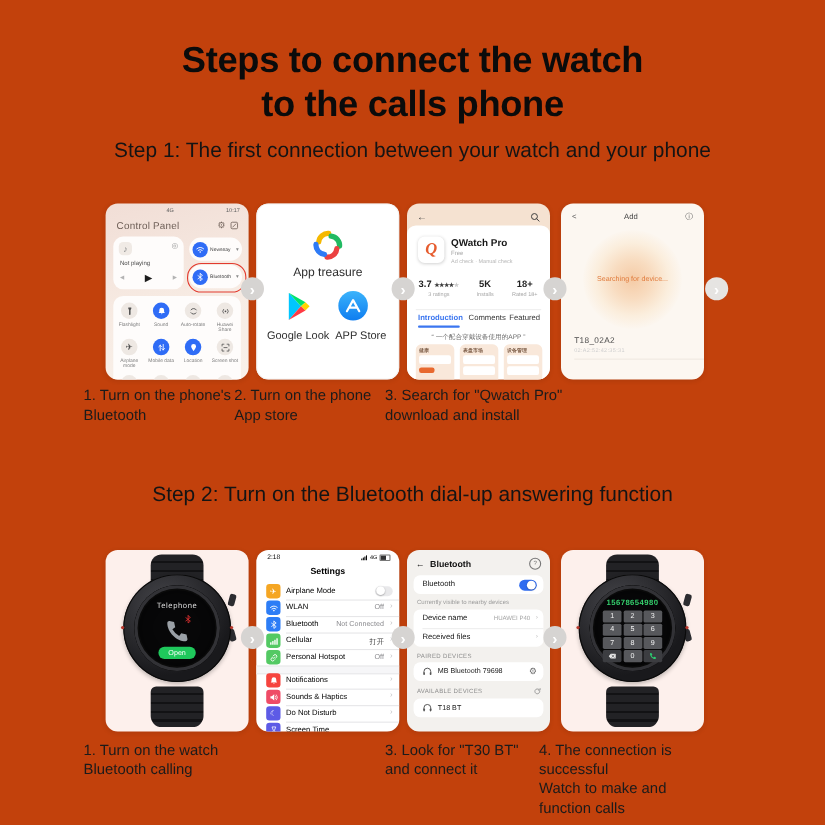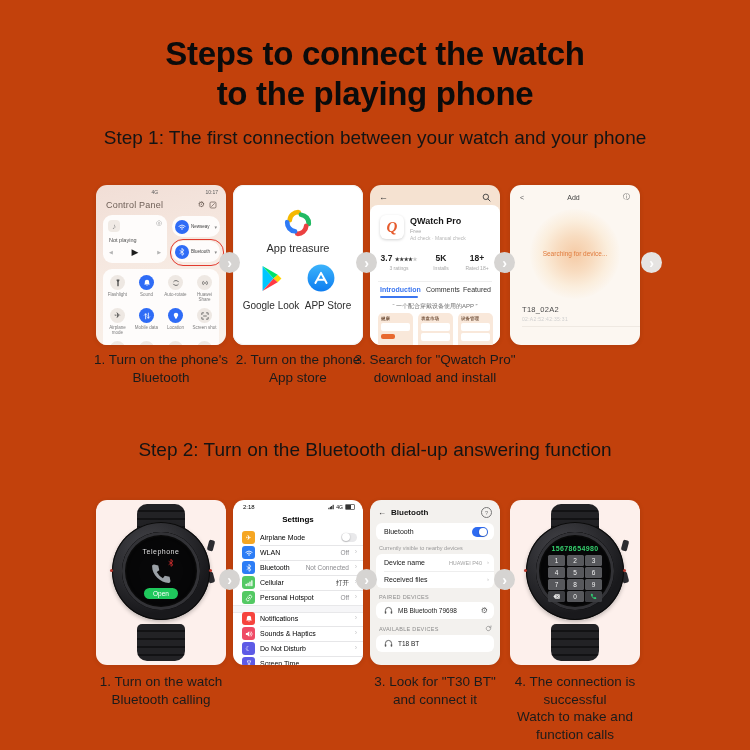--- a/index.html
+++ b/index.html
@@ -4,21 +4,21 @@
 <style>
   html,body{margin:0;padding:0;background:#fff}
   .stage{position:relative;width:750px;height:750px;background:#c2410c;font-family:"Liberation Sans",sans-serif;overflow:hidden}
   .a{position:absolute}
   .tc{text-align:center}
   .title{position:absolute;top:34px;left:0;width:100%;text-align:center;font-size:33px;line-height:40px;font-weight:bold;color:#0b0b0b;letter-spacing:-.3px}
   .step-h{position:absolute;left:0;width:100%;text-align:center;font-size:19px;color:#141414;font-weight:500}
   .card{position:absolute;border-radius:11px;overflow:hidden;box-shadow:0 1px 5px rgba(0,0,0,.10)}
   .chev{position:absolute;width:21px;height:21px;border-radius:50%;background:#d6d4d2;color:#fff;font-size:14px;font-weight:bold;display:flex;align-items:center;justify-content:center;line-height:1}
   .chev.light{background:#e6e4e2}
-  .cap{position:absolute;width:170px;text-align:center;font-size:13.5px;line-height:17.5px;color:#1b1b1b}
+  .cap{position:absolute;width:170px;text-align:left;font-size:13.5px;line-height:17.5px;color:#1b1b1b}
   .ic{display:block}
   svg{overflow:visible}
 
   
   #cp{background:linear-gradient(165deg,#f1ded6 0%,#f7ebe3 55%,#f9f1ea 100%)}
   .cp-status{position:absolute;top:4px;left:8px;right:8px;display:flex;justify-content:space-between;font-size:5px;color:#5a5a5a}
   .cp-title{position:absolute;top:15px;left:10px;font-size:9px;font-weight:400;color:#6f6058;letter-spacing:.2px}
   .cp-hicons{position:absolute;top:15px;right:9px;display:flex;gap:4px;color:#6f6058;font-size:8px;align-items:center}
   .cp-media{position:absolute;left:7px;top:30px;width:64px;height:48px;background:#fefcfb;border-radius:9px}
   .cp-note{position:absolute;left:5px;top:5px;width:12px;height:12px;border-radius:4px;background:#f0eae5;color:#8e8e8e;font-size:8px;display:flex;align-items:center;justify-content:center}
@@ -209,21 +209,21 @@
         <rect x="1.8" y="1.8" width="10.4" height="10.4" rx="2" fill="none" stroke="currentColor" stroke-width="1.3"></rect>
         <path d="M4.5 9.5l5-5" stroke="currentColor" stroke-width="1.3" stroke-linecap="round"></path>
       </symbol>
   </defs>
 </svg>
 
 <div class="stage">
 
   <div class="title">
     <div>Steps to connect the watch</div>
-    <div>to the playing phone</div>
+    <div>to the calls phone</div>
   </div>
   <div class="step-h" style="top:127px">Step 1: The first connection between your watch and your phone</div>
   <div class="step-h" style="top:439px">Step 2: Turn on the Bluetooth dial-up answering function</div>
 
   <div class="card" id="cp" style="left:96px;top:185px;width:130px;height:160px">
     <div class="cp-status">
       <span></span>
       <span>4G</span>
       <span>10:17</span>
     </div>

